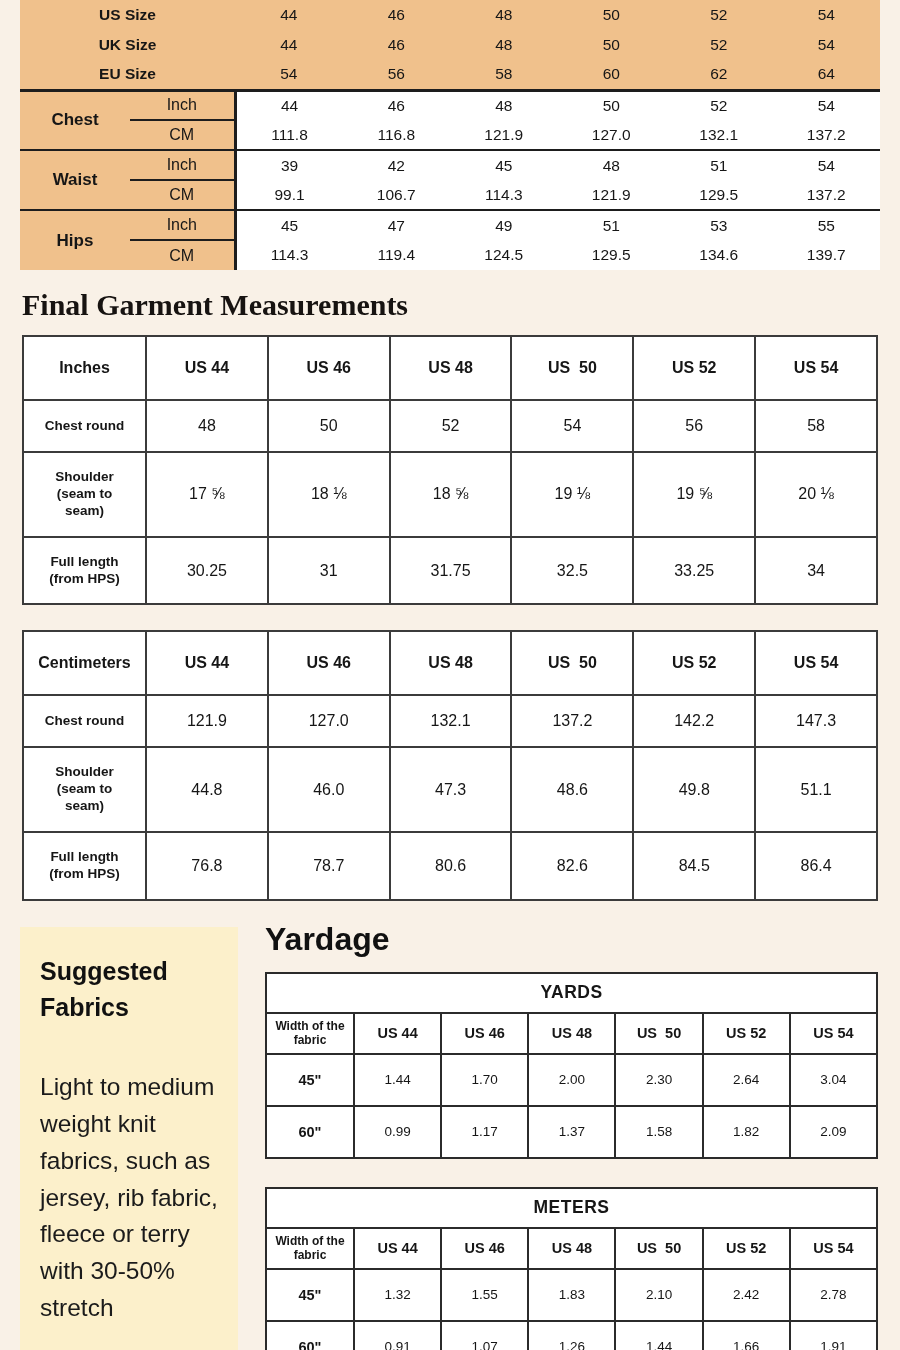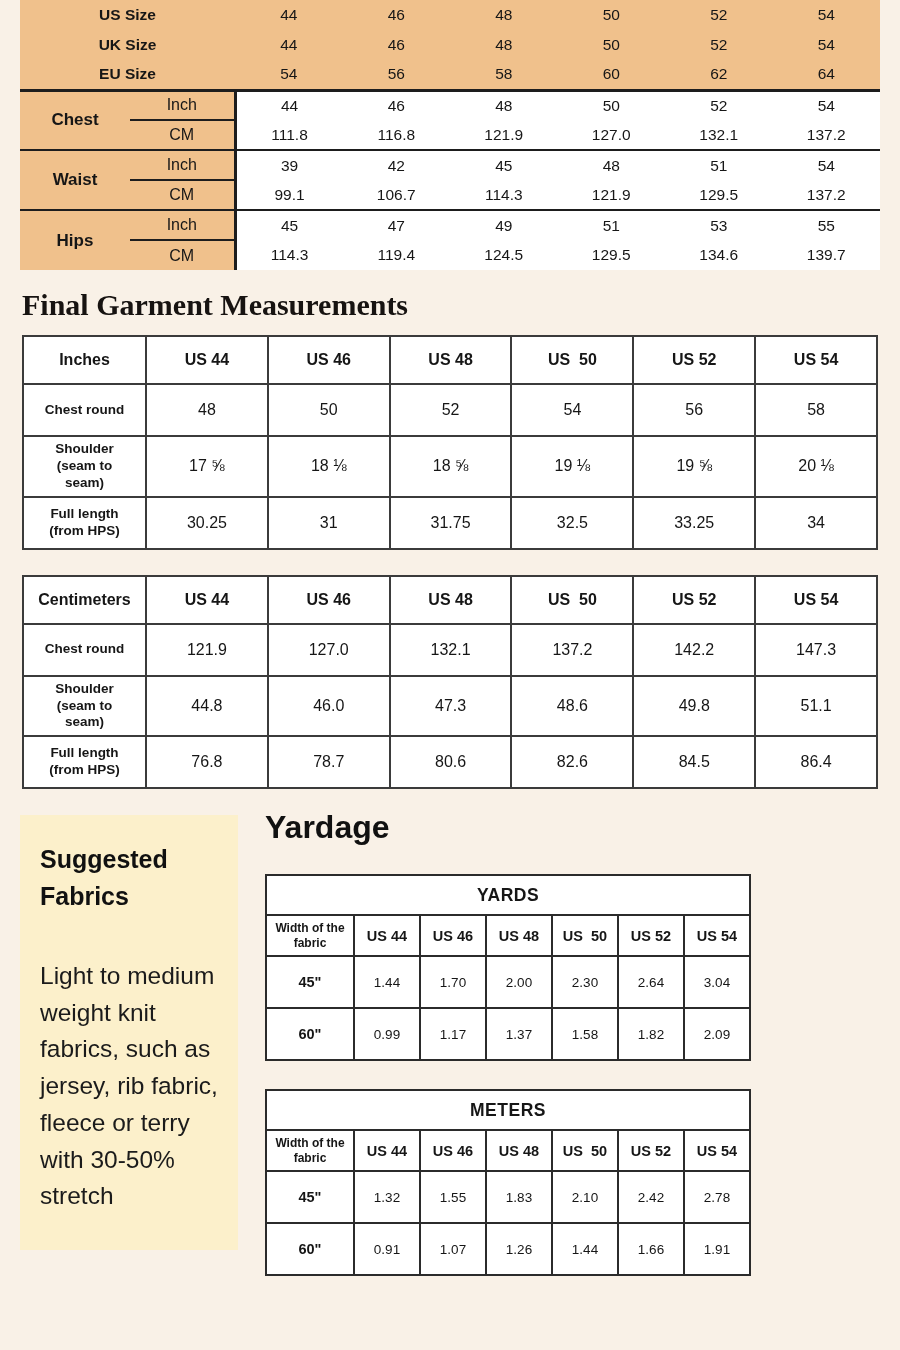--- a/index.html
+++ b/index.html
@@ -33,38 +33,38 @@
   .t1 .hrow-last td { border-bottom: 3px solid #1d1d1d; }
   .t1 .glabel { background: #f0c18c; font-weight: 700; font-size: 17px; }
   .t1 .unit { background: #f0c18c; border-right: 3px solid #1d1d1d; font-size: 16px; }
   .t1 .unit-top { border-bottom: 2px solid #1d1d1d; }
   .t1 .grp-start td { border-top: 2px solid #1d1d1d; }
   .t1 .val { background: #ffffff; }
 
   
   table.t2 { border-collapse: collapse; table-layout: fixed; width: 856px; margin-left: 2px; background:#fff; }
   .t2 th, .t2 td { border: 2px solid #3b3b3b; background: #fff; text-align: center; padding: 0 4px; }
-  .t2 th { font-size: 16px; height: 48px; font-weight: 700; white-space: pre-wrap; }
+  .t2 th { font-size: 16px; height: 64px; font-weight: 700; white-space: pre-wrap; }
   .t2 td { font-size: 16px; height: 52px; }
-  .t2 td.rlabel { font-weight: 700; font-size: 13.5px; line-height: 1.25; padding: 4px 12px; }
+  .t2 td.rlabel { font-weight: 700; font-size: 13.5px; line-height: 1.25; padding: 16px 12px; }
   .t2.second { margin-top: 25px; }
 
   
   .bottom { display: flex; align-items: flex-start; margin-top: 26px; }
   .fabrics {
     width: 218px; min-height: 435px;
     background: #fcf0cb;
     padding: 26px 16px 20px 20px;
   }
   .fabrics h3 { margin: 0 0 44px 0; font-size: 25px; line-height: 1.45; font-weight: 700; color:#111; }
   .fabrics p { margin: 0; font-size: 24.5px; line-height: 1.5; font-weight: 400; color:#1b1b1b; }
   .ycol { margin-left: 27px; width: 613px; }
-  h2.yardage-title { margin: -6px 0 28px 0; font-size: 32px; font-weight: 700; color: #111; font-family: "Liberation Sans", "DejaVu Sans", sans-serif; }
-
-  table.t3 { border-collapse: collapse; table-layout: fixed; width: 486px; background: #fff; }
+  h2.yardage-title { margin: -6px 0 14px 0; font-size: 32px; font-weight: 700; color: #111; font-family: "Liberation Sans", "DejaVu Sans", sans-serif; }
+
+  table.t3 { border-collapse: collapse; table-layout: fixed; width: 613px; background: #fff; }
   .t3 th, .t3 td { border: 2px solid #2b2b2b; background: #fff; text-align: center; padding: 0 4px; }
   .t3 th.ttitle { height: 40px; font-size: 17.5px; font-weight: 700; letter-spacing: 0.5px; }
   .t3 th.wlabel { font-size: 12px; font-weight: 700; line-height: 1.2; padding: 0 6px; }
   .t3 th.col { font-size: 14.5px; height: 41px; font-weight: 700; white-space: pre-wrap; }
   .t3 td { font-size: 13.5px; height: 52px; }
   .t3 td.rlabel { font-weight: 700; font-size: 14.5px; }
   .t3.second { margin-top: 28px; }
 </style>
 </head>
 <body>

